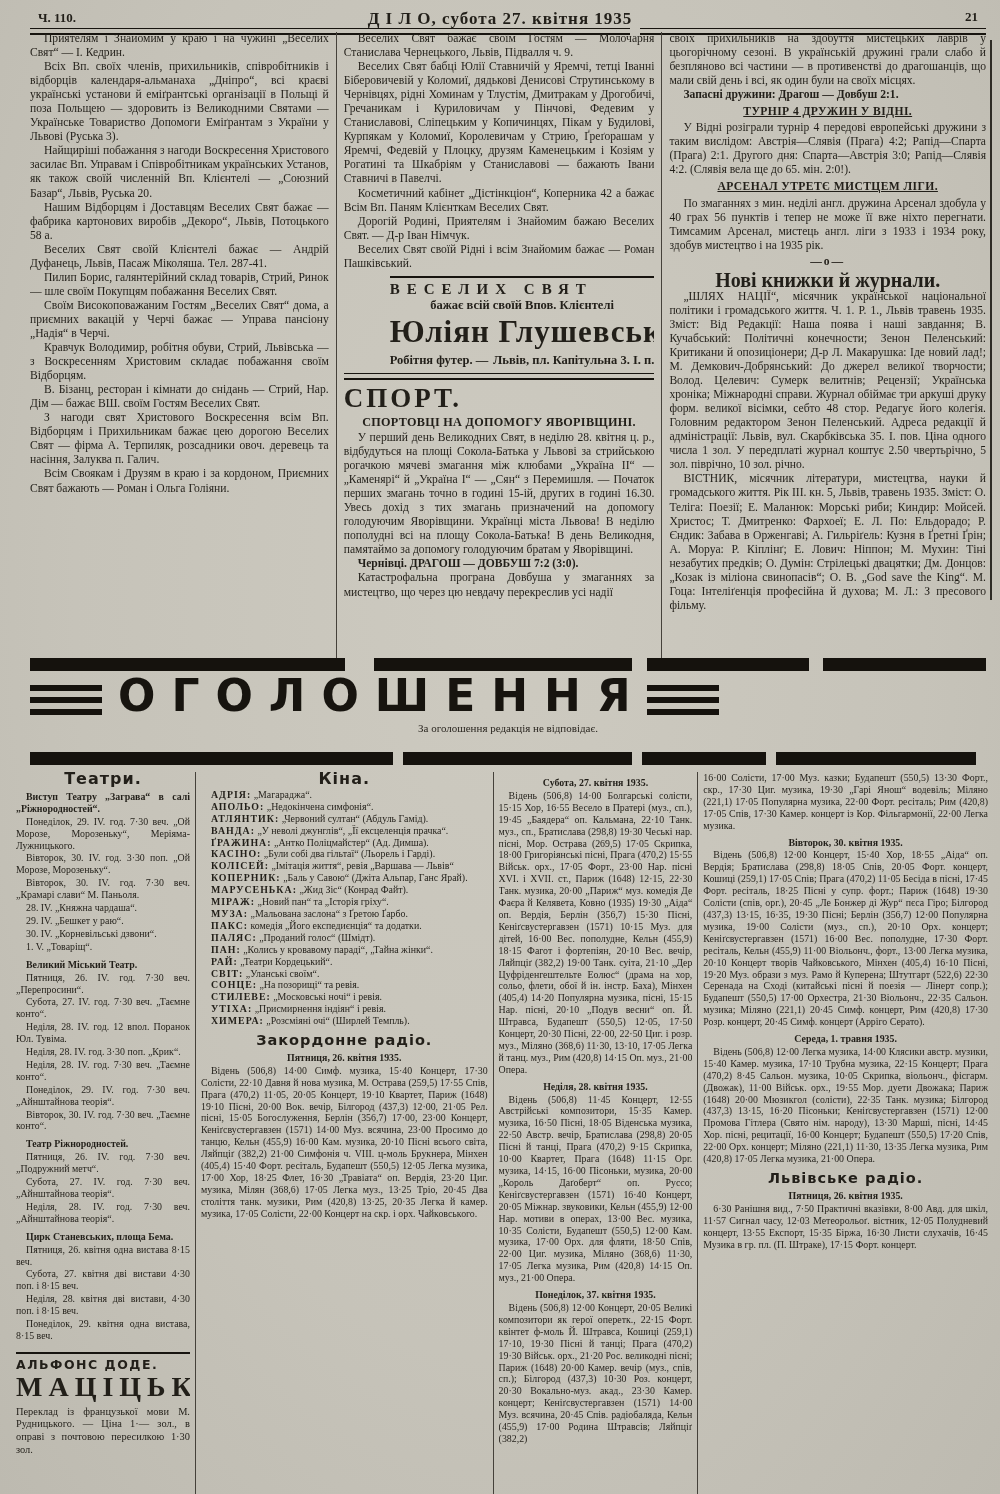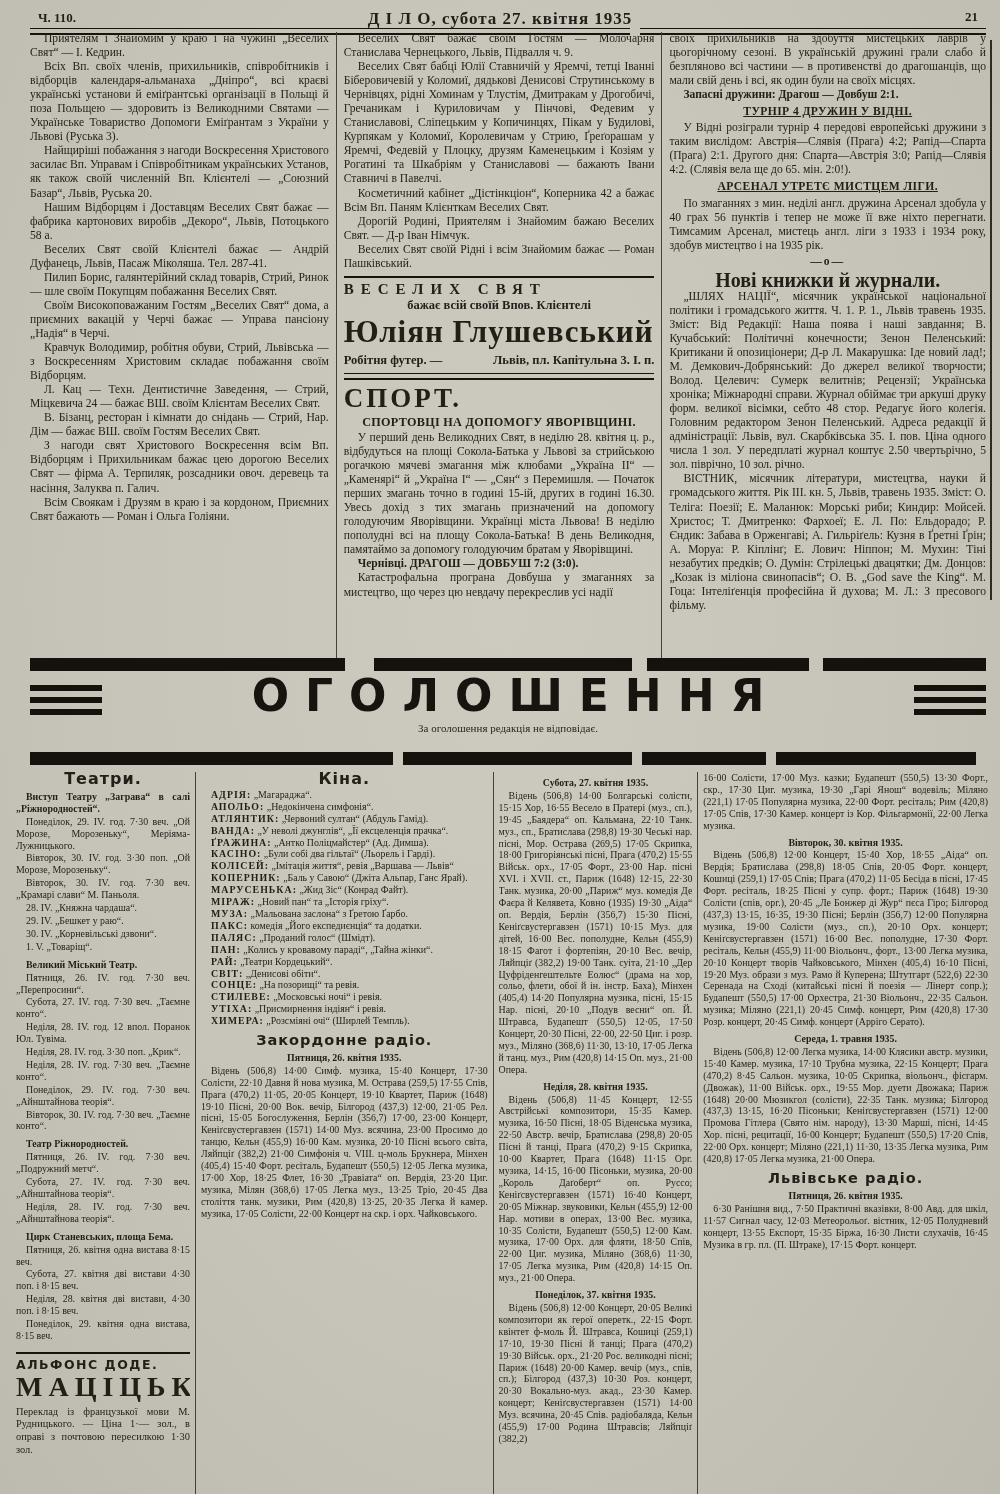--- a/index.html
+++ b/index.html
@@ -21,40 +21,40 @@
   
   .top{position:absolute;top:32px;left:30px;right:14px;height:628px;display:flex;overflow:hidden;}
   .vr{width:1px;background:#45413a;margin:0 7px;}
   .topcol{overflow:hidden;font-size:11.6px;line-height:14.05px;text-align:justify;}
   .c1{width:300px;}.c2{width:312px;}.c3{width:318px;}
   .topcol p{margin:0;text-indent:14px;}
   .t-pni{text-indent:0 !important;}
   .t-h{font-weight:bold;text-align:center;text-indent:0 !important;margin:3px 0 2px 0 !important;letter-spacing:.4px;text-decoration:underline;}
   .t-score{font-weight:bold;}
   
-  .adbox{margin-top:5px;padding-top:4px;border-top:2px solid #17140f;}
+  .adbox{margin-top:5px;padding-top:4px;border-top:2px solid #17140f;margin-left:46px;}
   .adbox .l1{font-weight:bold;font-size:15px;letter-spacing:7px;text-indent:0;}
   .adbox .l2{font-weight:bold;font-size:12.5px;text-align:center;margin:2px 0;}
   .adbox .nm{font-weight:bold;font-size:31px;line-height:36px;letter-spacing:1px;white-space:nowrap;}
   .adbox .l3{font-weight:bold;font-size:12.5px;margin-top:3px;display:flex;justify-content:space-between;}
   .sport-rule{margin:6px 0 3px 0;}
   .sport-title{font-weight:bold;font-size:27px;line-height:30px;letter-spacing:3px;margin:2px 0 2px 0;}
   .sport-sub{font-weight:bold;font-size:12.2px;text-align:center;letter-spacing:.3px;margin:2px 0;}
   .books-title{font-weight:bold;font-size:20px;text-align:center;margin:4px 0 3px 0;}
   .odiv{text-align:center;font-weight:bold;letter-spacing:2px;margin:2px 0;}
   .top-right-rule{position:absolute;top:40px;right:8px;width:2px;height:560px;background:#2e2b25;}
   
   .thickbar{position:absolute;left:30px;right:14px;height:13px;display:flex;}
   .thickbar .seg{background:#15120d;height:100%;}
   .thickbar .gap{height:100%;}
   .bar1{top:658px;}
   .bar2{top:752px;}
   
   .banner{position:absolute;top:672px;left:30px;right:14px;height:78px;text-align:center;}
-  .banner .row{display:flex;align-items:center;justify-content:space-between;}
+  .banner .row{display:flex;align-items:center;}
   .tri{width:72px;height:30px;margin-top:8px;
        background:repeating-linear-gradient(to bottom,#15120d 0 6px,rgba(0,0,0,0) 6px 12px);}
   .banner .title{font-family:"DejaVu Sans","Liberation Sans",sans-serif;font-weight:800;
        font-size:44px;line-height:48px;letter-spacing:16px;color:#17140f;text-indent:16px;}
   .banner .subtitle{font-size:11px;margin-top:2px;color:#2b2721;}
   
   .cls{position:absolute;top:772px;left:16px;right:12px;bottom:0;display:flex;overflow:hidden;}
   .clscol{overflow:hidden;font-size:9.9px;line-height:11.9px;text-align:justify;}
   .k1{width:176px;}.k2{width:290px;}.k3{width:196px;}.k4{width:288px;}
   .cls .vr{margin:0 5px;}
@@ -88,21 +88,20 @@
   <div class="topcol c1">
 
   <p><span>Приятелям і Знайомим у краю і на чужині „Веселих Свят“ — І. Кедрин.</span></p>
       <p><span>Всіх Вп. своїх членів, прихильників, співробітників і відборців календаря-альманаха „Дніпро“, всі краєві українські установи й еміґрантські організації в Польщі й поза Польщею — здоровить із Великодними Святами — Українське Товариство Допомоги Еміґрантам з України у Львові (Руська 3).</span></p>
       <p><span>Найщиріші побажання з нагоди Воскресення Христового засилає Вп. Управам і Співробітникам українських Установ, як також своїй численній Вп. Клієнтелі — „Союзний Базар“, Львів, Руська 20.</span></p>
       <p><span>Нашим Відборцям і Доставцям Веселих Свят бажає — фабрика картонових виробів „Декоро“, Львів, Потоцького 58 а.</span></p>
       <p><span>Веселих Свят своїй Клієнтелі бажає — Андрій Дуфанець, Львів, Пасаж Міколяша. Тел. 287-41.</span></p>
       <p><span>Пилип Борис, галянтерійний склад товарів, Стрий, Ринок — шле своїм Покупцям побажання Веселих Свят.</span></p>
       <p><span>Своїм Високоповажаним Гостям „Веселих Свят“ дома, а приємних вакацій у Черчі бажає — Управа пансіону „Надія“ в Черчі.</span></p>
       <p><span>Кравчук Володимир, робітня обуви, Стрий, Львівська — з Воскресенням Христовим складає побажання своїм Відборцям.</span></p>
-      <p><span>Л. Кац — Техн. Дентистичне Заведення, — Стрий, Міцкевича 24 — бажає ВШ. своїм Клієнтам Веселих Свят.</span></p>
       <p><span>В. Бізанц, ресторан і кімнати до снідань — Стрий, Нар. Дім — бажає ВШ. своїм Гостям Веселих Свят.</span></p>
       <p><span>З нагоди свят Христового Воскресення всім Вп. Відборцям і Прихильникам бажає цею дорогою Веселих Свят — фірма А. Терпиляк, розсадники овоч. деревець та насіння, Залуква п. Галич.</span></p>
       <p><span>Всім Своякам і Друзям в краю і за кордоном, Приємних Свят бажають — Роман і Ольга Голіяни.</span></p>
     </div>
   <div class="vr"></div>
 
   <div class="topcol c2">
     <div>
 
     <p><span>Веселих Свят бажає своїм Гостям — Молочарня Станислава Чернецького, Львів, Підвалля ч. 9.</span></p>
@@ -234,21 +233,21 @@
         <div class="cin"><b>КАСІНО:</b> <span>„Були собі два гільтаї“ (Льорель і Гарді).</span></div>
         <div class="cin"><b>КОЛІСЕЙ:</b> <span>„Імітація життя“, ревія „Варшава — Львів“</span></div>
         <div class="cin"><b>КОПЕРНИК:</b> <span>„Баль у Савою“ (Джіта Альпар, Ганс Ярай).</span></div>
         <div class="cin"><b>МАРУСЕНЬКА:</b> <span>„Жид Зіс“ (Конрад Файт).</span></div>
         <div class="cin"><b>МІРАЖ:</b> <span>„Новий пан“ та „Історія гріху“.</span></div>
         <div class="cin"><b>МУЗА:</b> <span>„Мальована заслона“ з Ґретою Ґарбо.</span></div>
         <div class="cin"><b>ПАКС:</b> <span>комедія „Його експедиєнція“ та додатки.</span></div>
         <div class="cin"><b>ПАЛЯС:</b> <span>„Проданий голос“ (Шмідт).</span></div>
         <div class="cin"><b>ПАН:</b> <span>„Колись у кровавому параді“, „Тайна жінки“.</span></div>
         <div class="cin"><b>РАЙ:</b> <span>„Театри Кордецький“.</span></div>
-        <div class="cin"><b>СВІТ:</b> <span>„Денисові обіти“.</span></div>
+        <div class="cin"><b>СВІТ:</b> <span>„Уланські своїм“.</span></div>
         <div class="cin"><b>СОНЦЕ:</b> <span>„На позорищі“ та ревія.</span></div>
         <div class="cin"><b>СТИЛЕВЕ:</b> <span>„Московські ночі“ і ревія.</span></div>
         <div class="cin"><b>УТІХА:</b> <span>„Присмирнення індіян“ і ревія.</span></div>
         <div class="cin"><b>ХИМЕРА:</b> <span>„Розсміяні очі“ (Ширлей Темпль).</span></div>
       </div>
     <div class="sec-title sm" style="margin-top:8px">Закордонне радіо.</div>
     <div>
 
     <p class="t-day"><span>Пятниця, 26. квітня 1935.</span></p>
         <p class="t-p"><span>Відень (506,8) 14·00 Симф. музика, 15·40 Концерт, 17·30 Солісти, 22·10 Давня й нова музика, М. Острава (259,5) 17·55 Спів, Прага (470,2) 11·05, 20·05 Концерт, 19·10 Квартет, Париж (1648) 19·10 Пісні, 20·00 Вок. вечір, Білгород (437,3) 12·00, 21·05 Рел. пісні, 15·05 Богослуження, Берлін (356,7) 17·00, 23·00 Концерт, Кеніґсвустергавзен (1571) 14·00 Муз. всячина, 23·00 Просимо до танцю, Кельн (455,9) 16·00 Кам. музика, 20·10 Пісні всього світа, Ляйпціґ (382,2) 21·00 Симфонія ч. VIII. ц-моль Брукнера, Мінхен (405,4) 15·40 Форт. ресіталь, Будапешт (550,5) 12·05 Легка музика, 17·00 Хор, 18·25 Флет, 16·30 „Травіата“ оп. Вердія, 23·20 Циг. музика, Мілян (368,6) 17·05 Легка муз., 13·25 Тріо, 20·45 Два століття танк. музики, Рим (420,8) 13·25, 20·35 Легка й камер. музика, 17·05 Солісти, 22·00 Концерт на скр. і орх. Чайковського.</span></p>

